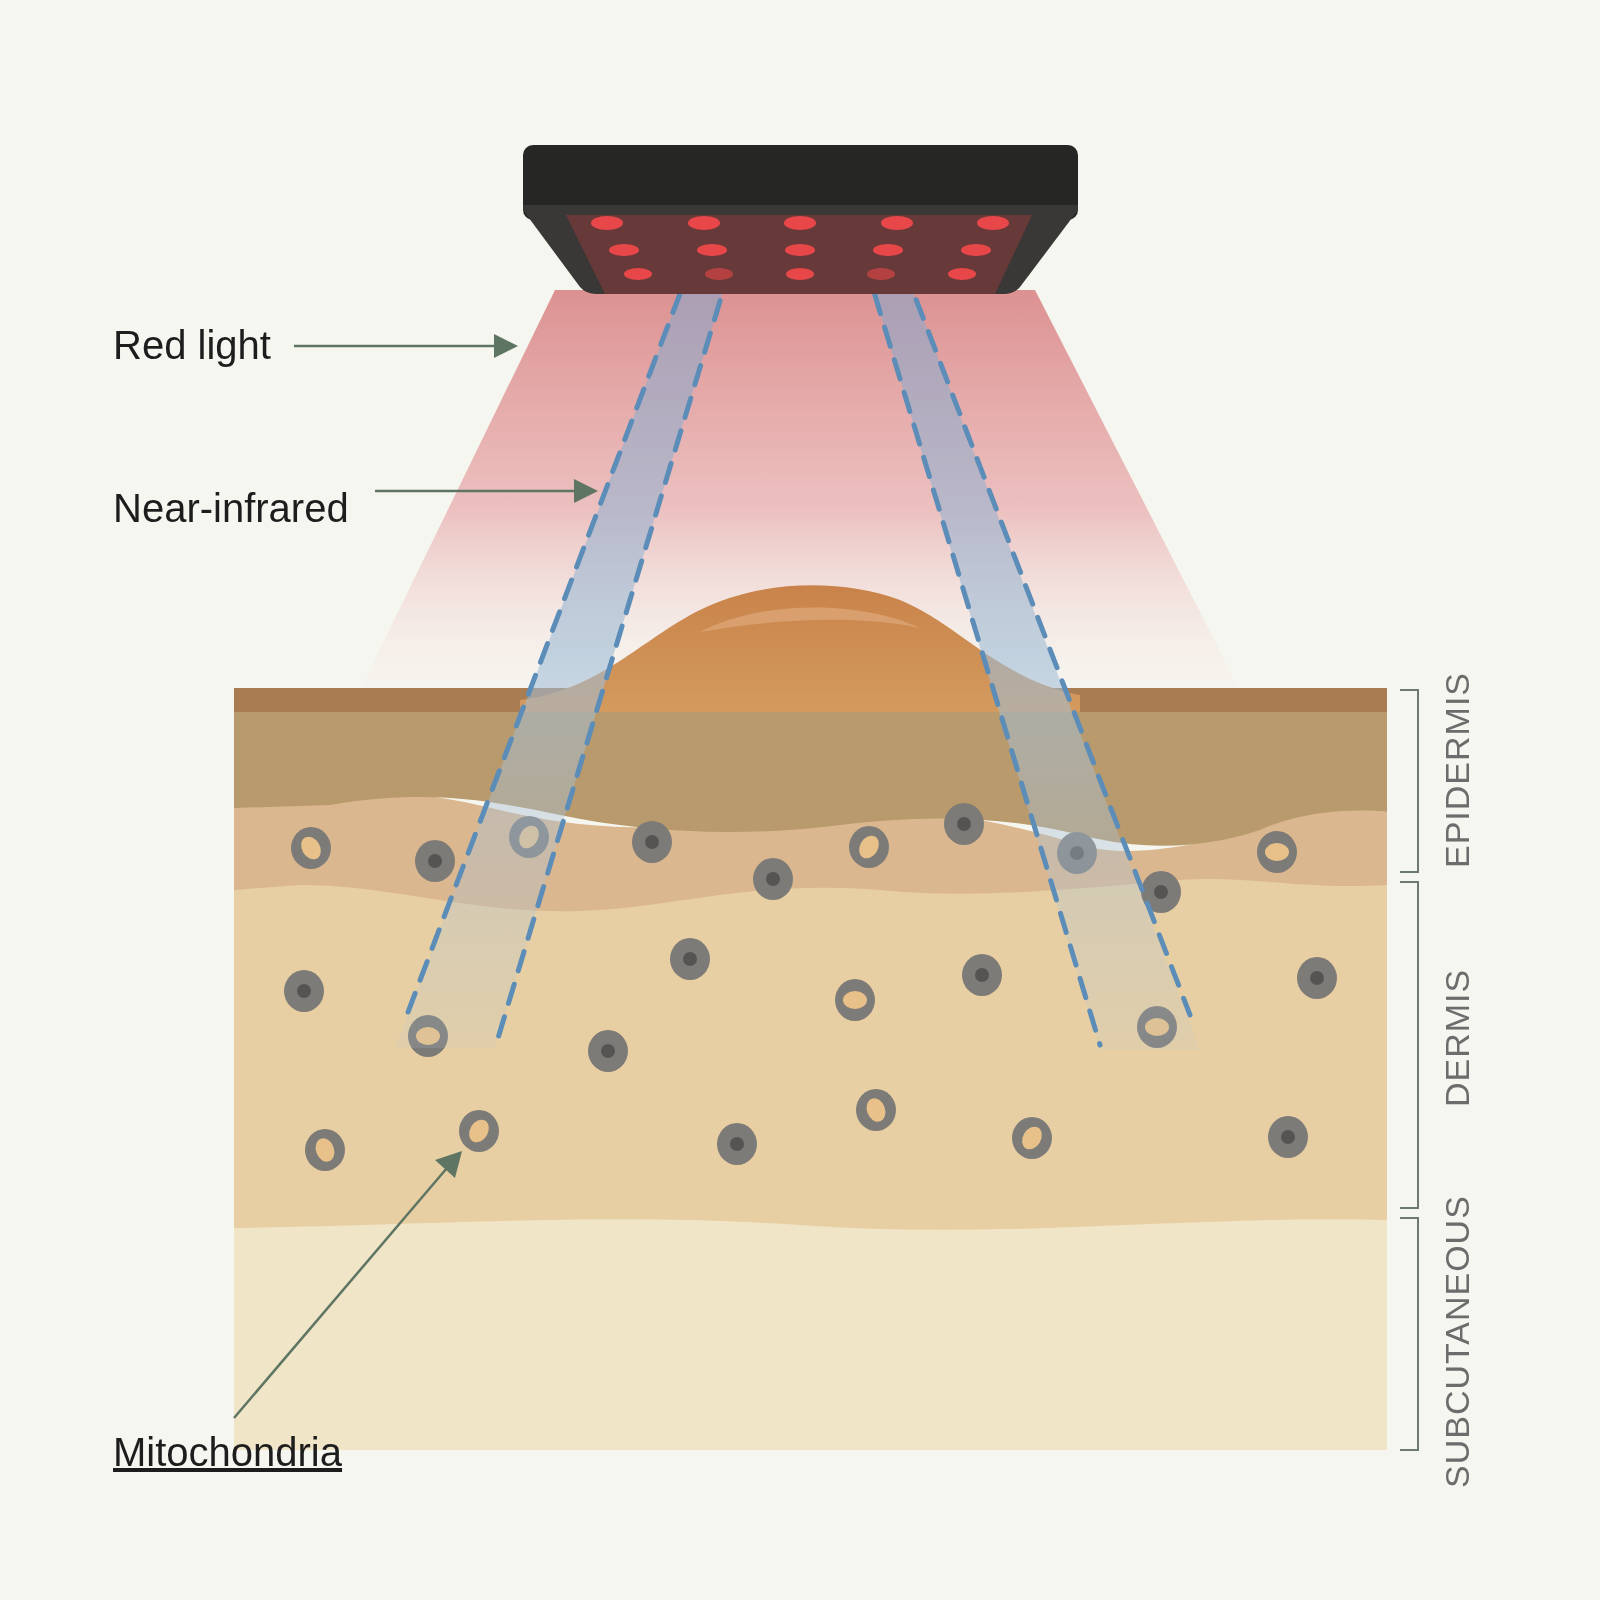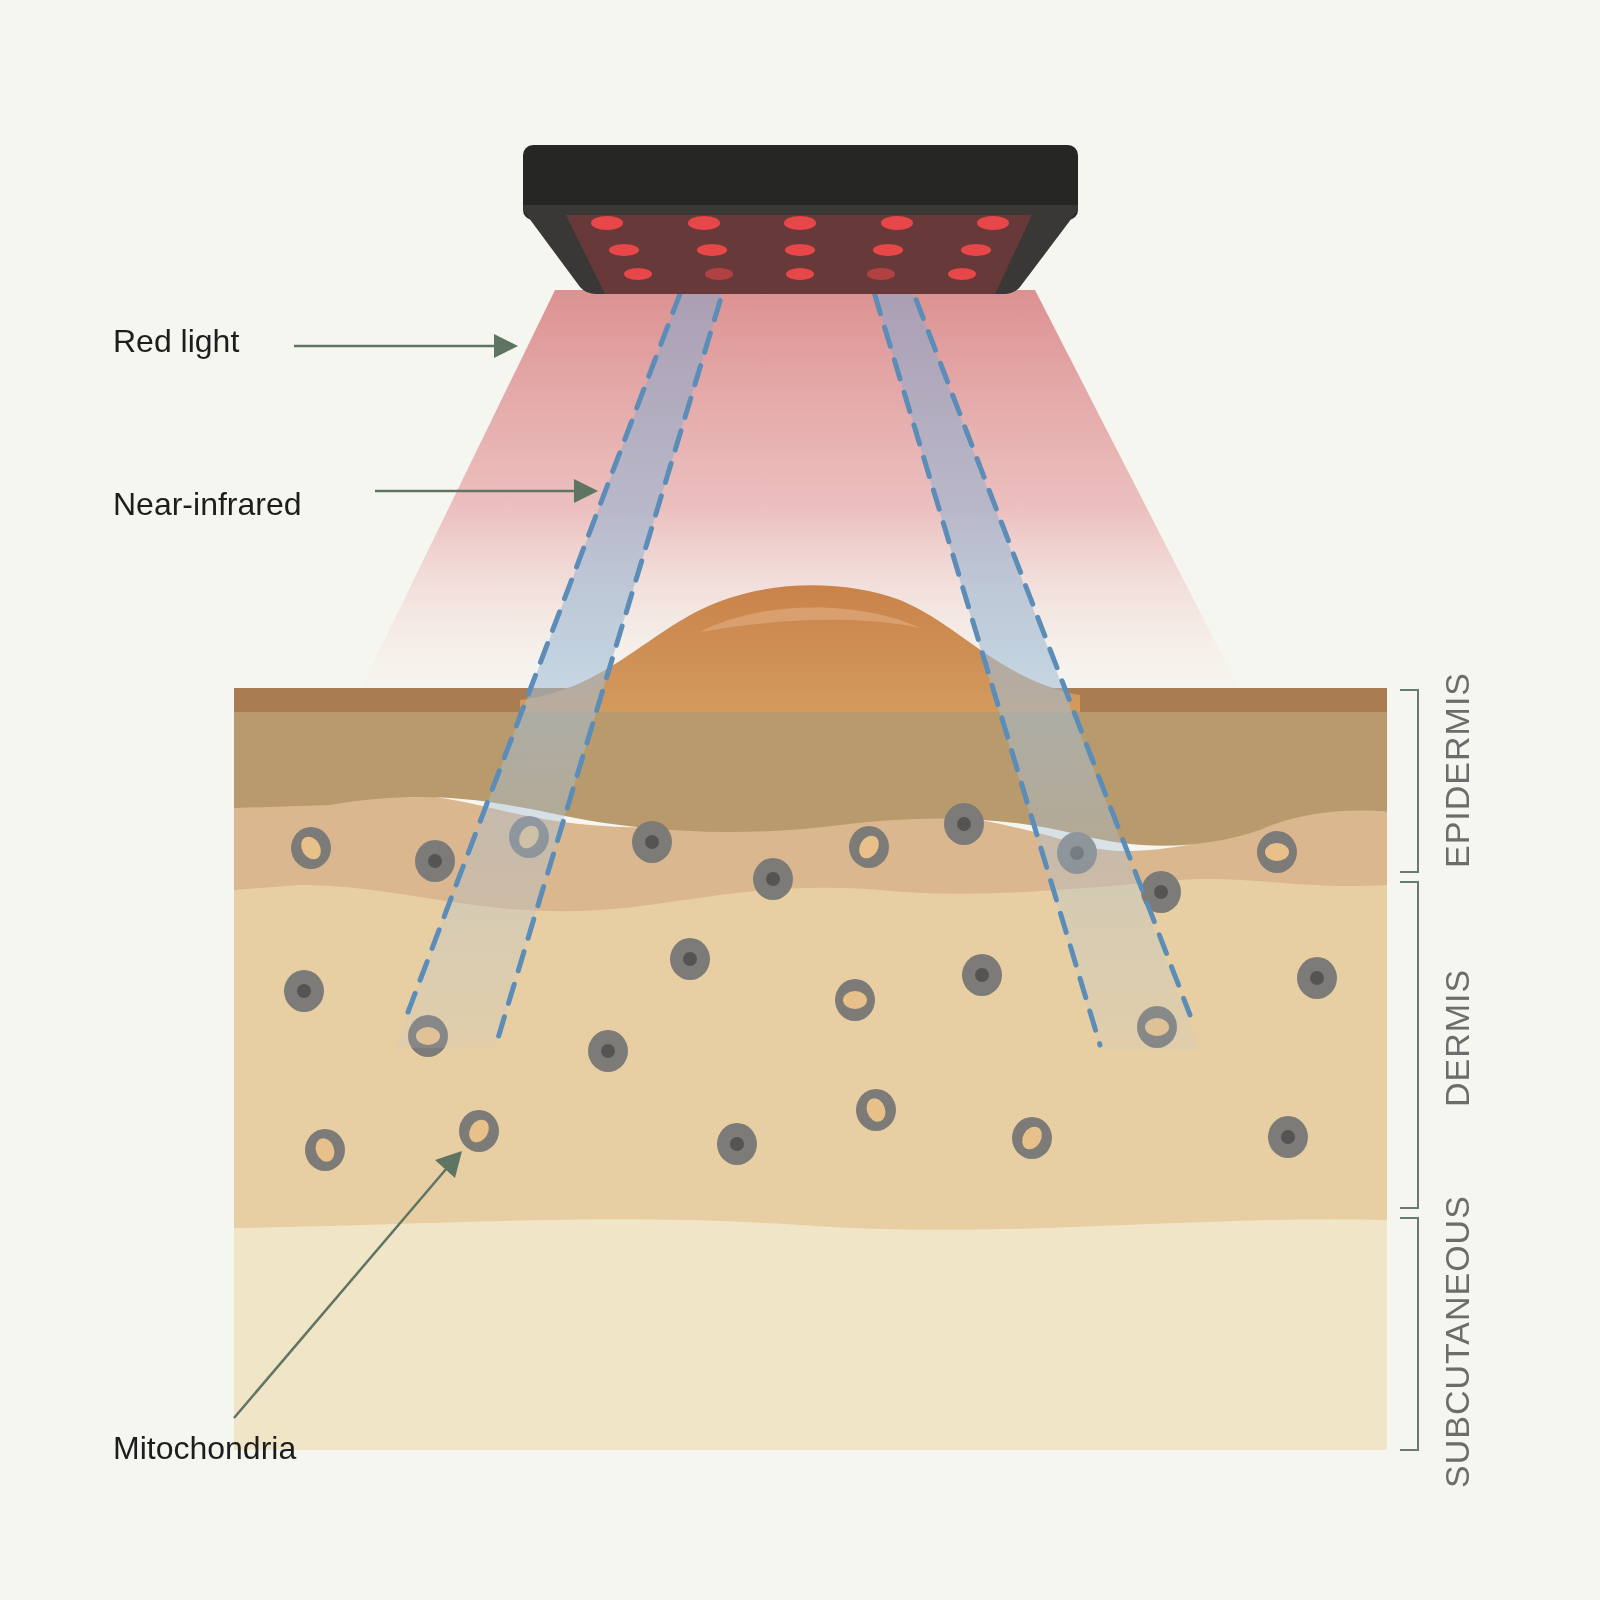--- a/index.html
+++ b/index.html
@@ -1,18 +1,18 @@
 <!DOCTYPE html>
 <html><head>
 <meta charset="utf-8">
 <style>
   html, body { margin:0; padding:0; }
   body { width:1600px; height:1600px; background:#f6f6f0; position:relative; overflow:hidden; font-family:"Liberation Sans", "DejaVu Sans", sans-serif; }
   #art { position:absolute; left:0; top:0; width:1600px; height:1600px; }
-  .label { position:absolute; font-size:32px; color:#1d1d1d; white-space:nowrap; line-height:1; }
+  .label { position:absolute; font-size:40px; color:#1d1d1d; white-space:nowrap; line-height:1; }
   .layer-label { position:absolute; font-size:34px; color:#6c6c6c; letter-spacing:1px; transform:rotate(-90deg); transform-origin:left top; white-space:nowrap; line-height:1; }
 </style>
 </head>
 <body>
 
 <svg id="art" viewBox="0 0 1600 1600" xmlns="http://www.w3.org/2000/svg">
   <defs>
     <linearGradient id="redBeam" x1="0" y1="0" x2="0" y2="1">
       <stop offset="0" stop-color="#db8c8c" stop-opacity="0.95"></stop>
       <stop offset="0.55" stop-color="#e9b3b3" stop-opacity="0.8"></stop>
@@ -196,17 +196,17 @@
 
   <g stroke="#6a7a6e" stroke-width="2" fill="none">
     <path d="M1400,690 L1418,690 L1418,872 L1400,872"></path>
     <path d="M1400,882 L1418,882 L1418,1208 L1400,1208"></path>
     <path d="M1400,1218 L1418,1218 L1418,1450 L1400,1450"></path>
   </g>
 </svg>
 
 <div class="label" style="left:113px;top:325px;">Red light</div>
 <div class="label" style="left:113px;top:488px;">Near-infrared</div>
-<div class="label" style="left:113px;top:1432px;">Mitochondria</div>
+<div class="label" style="left:113px;top:1432px;text-decoration:underline;">Mitochondria</div>
 
 <div class="layer-label" style="left:1440px;top:868px;">EPIDERMIS</div>
 <div class="layer-label" style="left:1440px;top:1107px;">DERMIS</div>
 <div class="layer-label" style="left:1440px;top:1488px;">SUBCUTANEOUS</div>
 
 </body></html>

